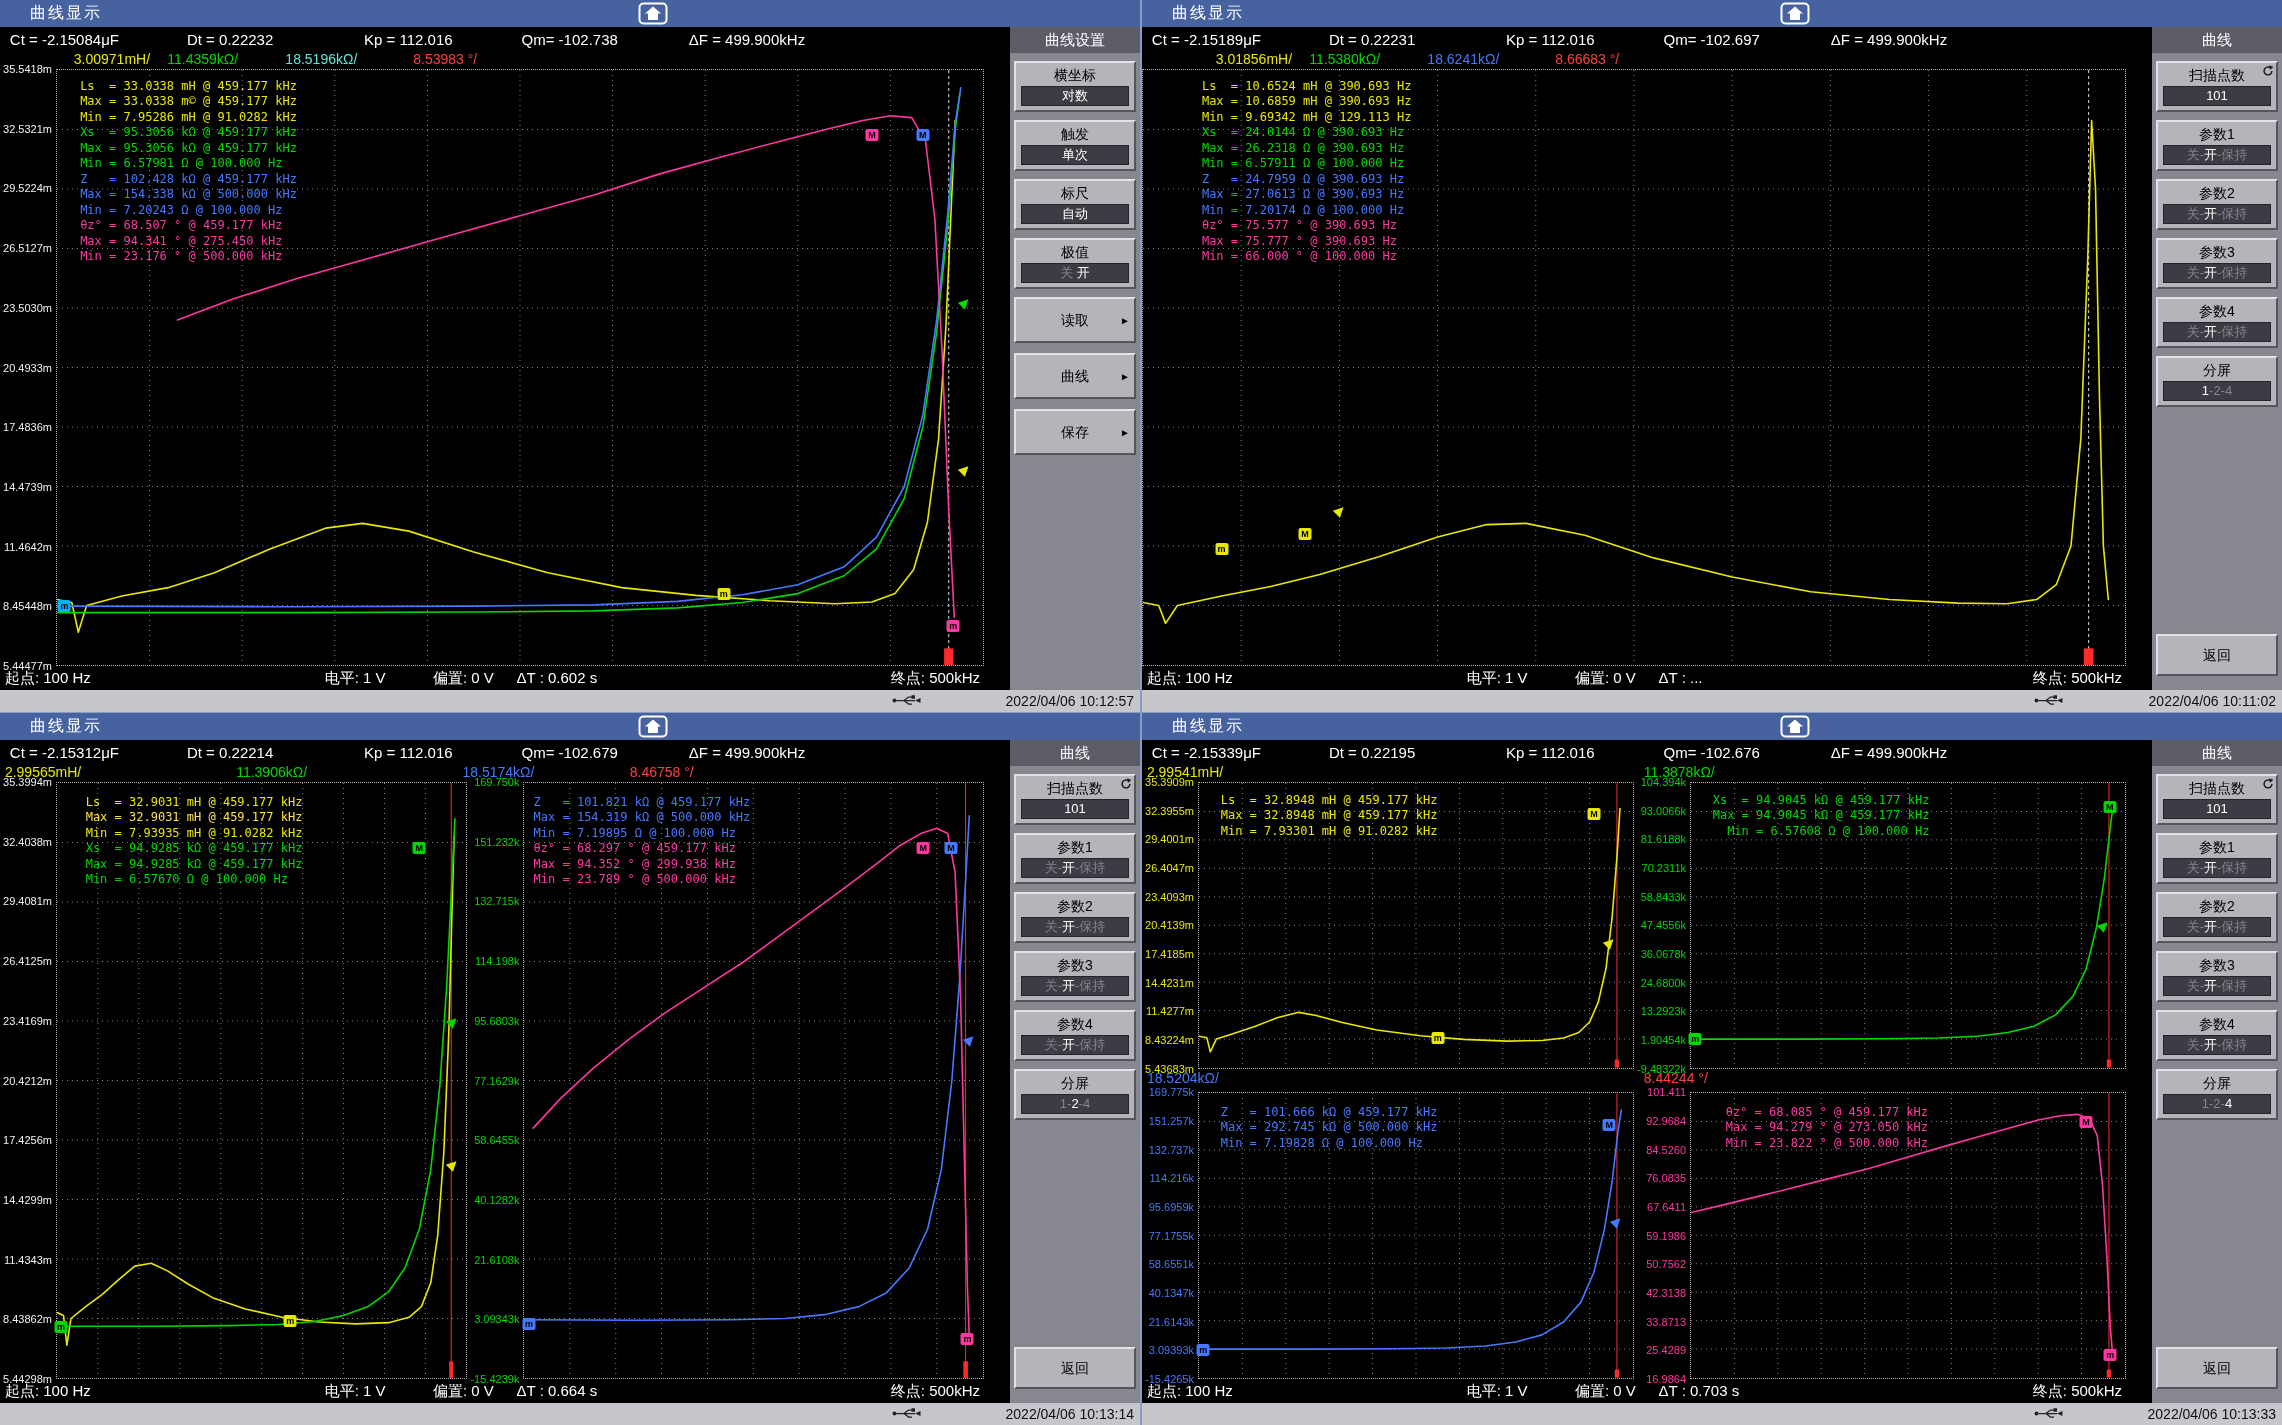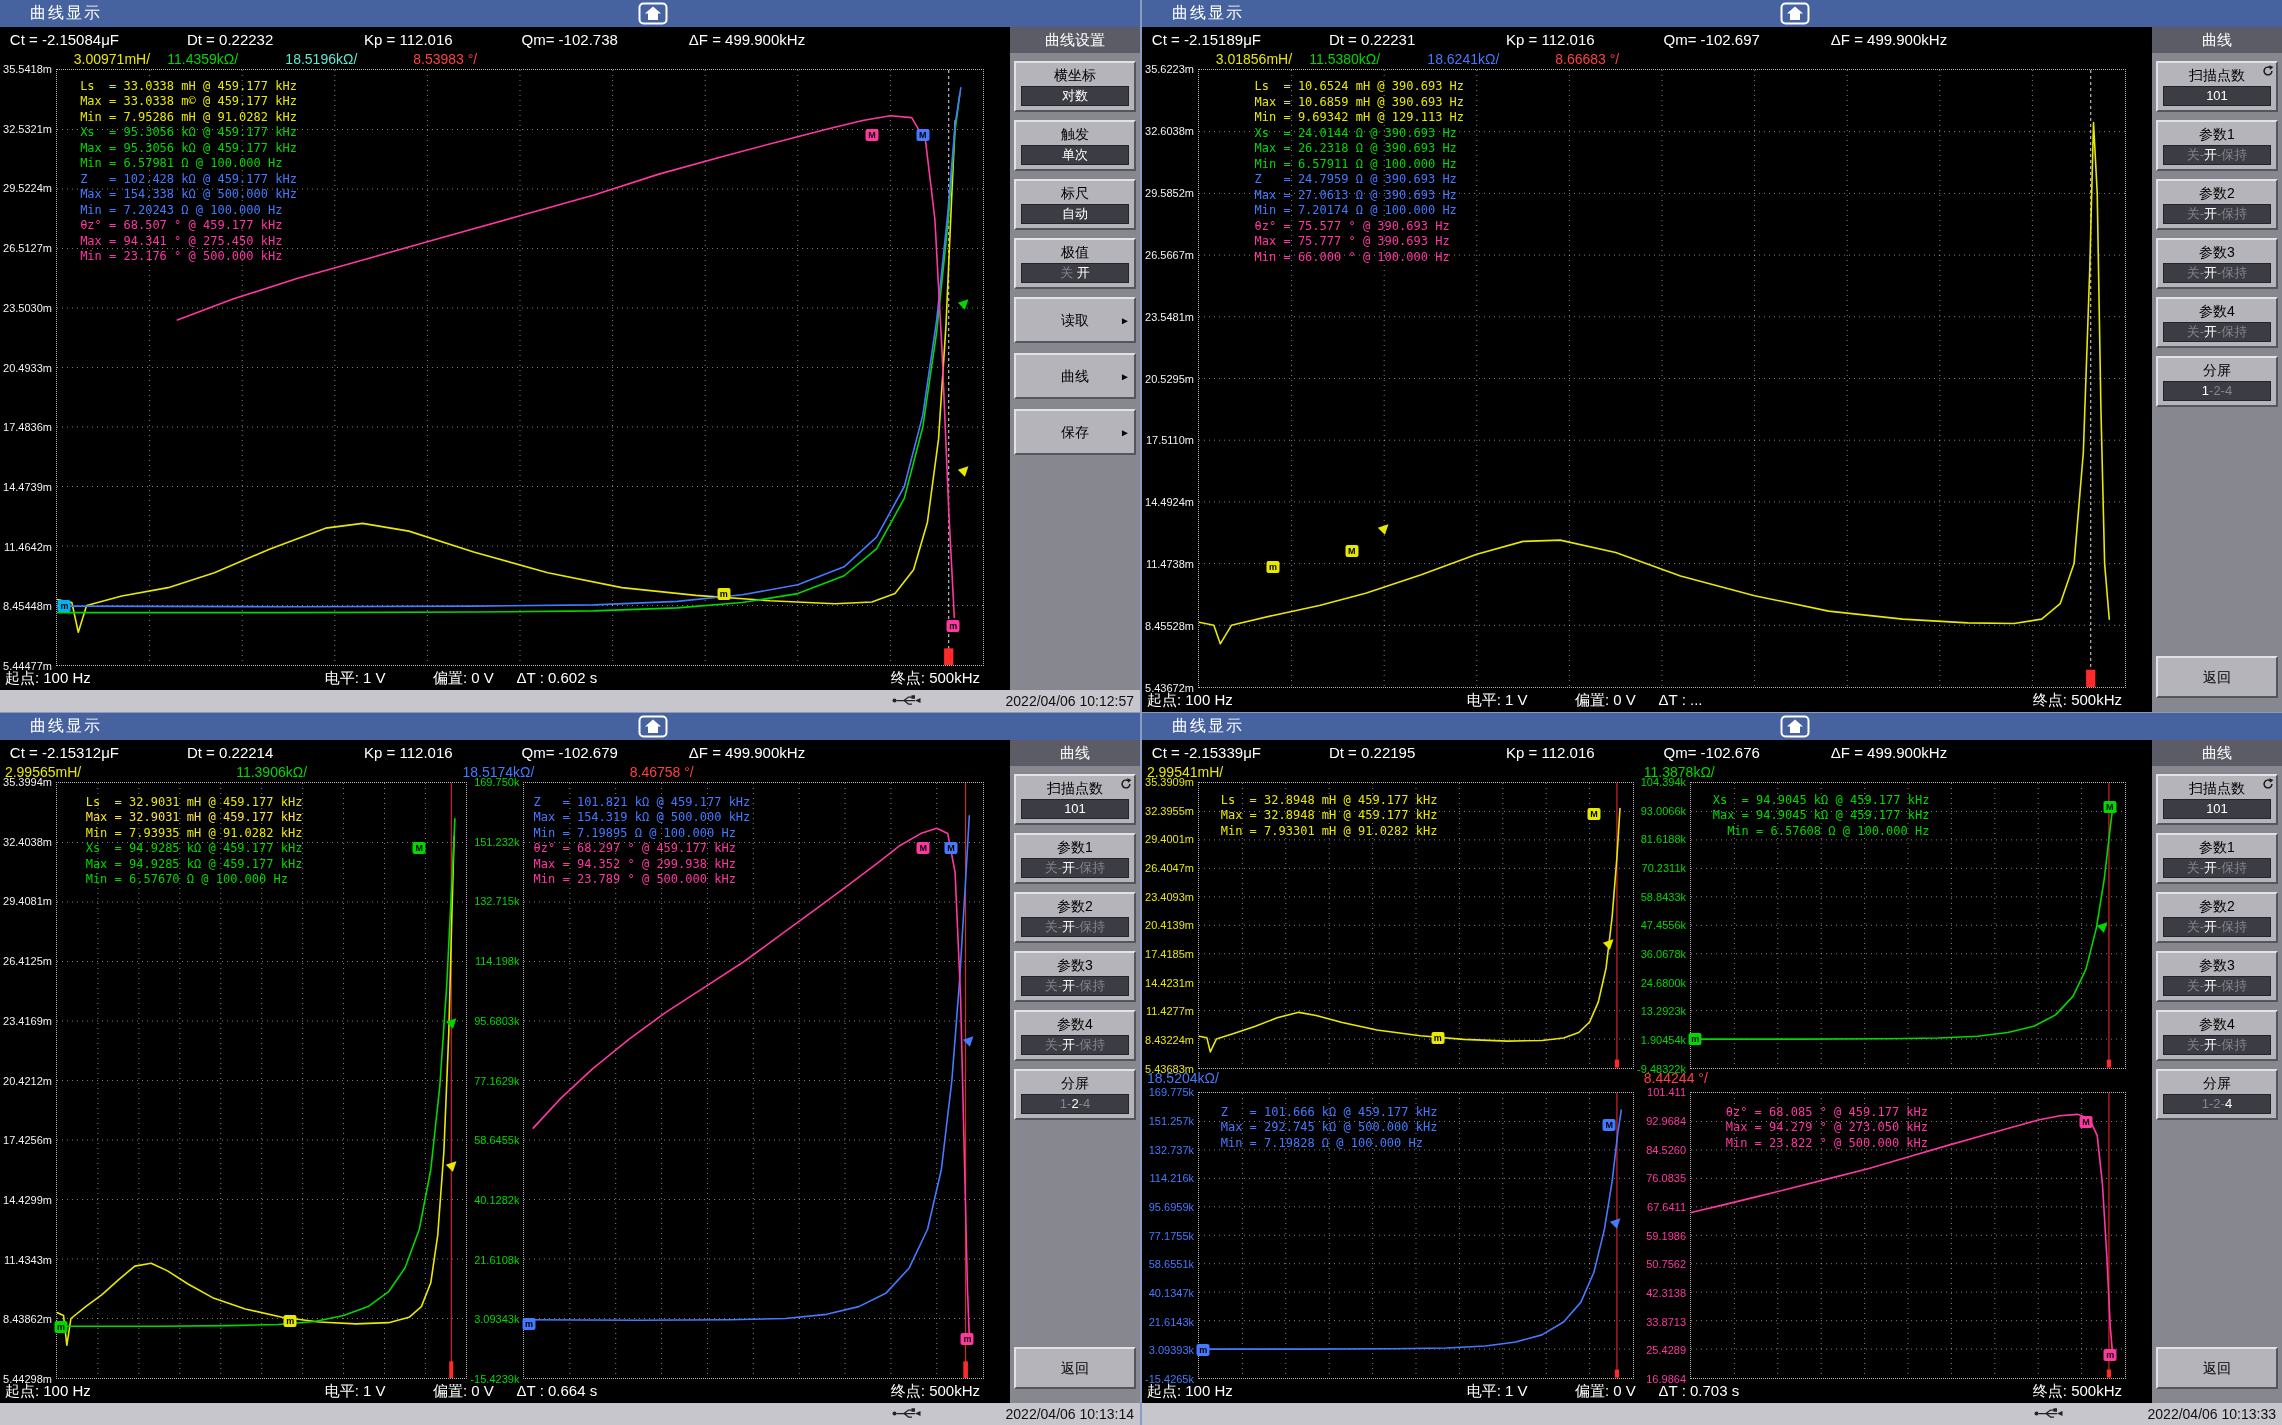--- a/index.html
+++ b/index.html
@@ -214,33 +214,20 @@
             <span class="param" style="left: 70%;">ΔF = 499.900kHz</span>
           </div>
           <div class="scales">
             <span class="scale" style="left: 7.5%; color: rgb(232, 232, 0);">3.01856mH/</span>
             <span class="scale" style="left: 17%; color: rgb(0, 216, 0);">11.5380kΩ/</span>
             <span class="scale" style="left: 29%; color: rgb(69, 121, 255);">18.6241kΩ/</span>
             <span class="scale" style="left: 42%; color: rgb(255, 64, 64);">8.66683 °/</span>
           </div>
           <div class="chartsarea">
             <div class="chart" style="left: 0%; top: 0%; width: 100%; height: 100%;">
-              <div class="axiscol" style="color: rgb(242, 242, 242);">
-                <div class="ytick" style="top: 0%;">35.6223m</div>
-                <div class="ytick" style="top: 10%;">32.6038m</div>
-                <div class="ytick" style="top: 20%;">29.5852m</div>
-                <div class="ytick" style="top: 30%;">26.5667m</div>
-                <div class="ytick" style="top: 40%;">23.5481m</div>
-                <div class="ytick" style="top: 50%;">20.5295m</div>
-                <div class="ytick" style="top: 60%;">17.5110m</div>
-                <div class="ytick" style="top: 70%;">14.4924m</div>
-                <div class="ytick" style="top: 80%;">11.4738m</div>
-                <div class="ytick" style="top: 90%;">8.45528m</div>
-                <div class="ytick" style="top: 100%;">5.43672m</div>
-              </div>
               <div class="plot">
                 <svg viewBox="0 0 100 100" preserveAspectRatio="none">
                   <line x1="10" x2="10" y1="0" y2="100" stroke="rgba(255,255,255,0.5)" stroke-width="1" stroke-dasharray="1 4" vector-effect="non-scaling-stroke"></line>
                   <line y1="10" y2="10" x1="0" x2="100" stroke="rgba(255,255,255,0.5)" stroke-width="1" stroke-dasharray="1 4" vector-effect="non-scaling-stroke"></line>
                   <line x1="20" x2="20" y1="0" y2="100" stroke="rgba(255,255,255,0.5)" stroke-width="1" stroke-dasharray="1 4" vector-effect="non-scaling-stroke"></line>
                   <line y1="20" y2="20" x1="0" x2="100" stroke="rgba(255,255,255,0.5)" stroke-width="1" stroke-dasharray="1 4" vector-effect="non-scaling-stroke"></line>
                   <line x1="30" x2="30" y1="0" y2="100" stroke="rgba(255,255,255,0.5)" stroke-width="1" stroke-dasharray="1 4" vector-effect="non-scaling-stroke"></line>
                   <line y1="30" y2="30" x1="0" x2="100" stroke="rgba(255,255,255,0.5)" stroke-width="1" stroke-dasharray="1 4" vector-effect="non-scaling-stroke"></line>
                   <line x1="40" x2="40" y1="0" y2="100" stroke="rgba(255,255,255,0.5)" stroke-width="1" stroke-dasharray="1 4" vector-effect="non-scaling-stroke"></line>
                   <line y1="40" y2="40" x1="0" x2="100" stroke="rgba(255,255,255,0.5)" stroke-width="1" stroke-dasharray="1 4" vector-effect="non-scaling-stroke"></line>
@@ -320,20 +307,29 @@
           </div>
           <div class="sb-btn">
             <div class="lbl">分屏</div>
             <div class="val"><span class="seg-on">1</span><span class="seg-off">-2-4</span></div>
           </div>
           <div class="sb-btn sb-back">
             <div class="lbl">返回</div>
           </div>
         </div>
       </div>
+      <div class="timestamp">
+        <span class="usb"><svg width="30" height="13" viewBox="0 0 60 26">
+            <circle cx="5" cy="13" r="4" fill="#222"></circle>
+            <path d="M9 13 H46 M24 13 L33 6 H40 M24 13 L33 20 H40" stroke="#222" stroke-width="2.5" fill="none"></path>
+            <rect x="39" y="2.5" width="7" height="7" fill="#222"></rect>
+            <polygon points="46,13 57,8 57,18" fill="#222"></polygon>
+          </svg></span>
+        <span class="ts-text">2022/04/06 10:11:02</span>
+      </div>
     </div>
     <div class="panel" style="left: 0px; top: 713px;">
       <div class="titlebar">
         <span class="title-text">曲线显示</span>
         <div class="home"><svg width="30" height="23" viewBox="0 0 30 23">
             <rect x="1.5" y="1.5" width="27" height="20" rx="4" fill="none" stroke="#fff" stroke-width="2"></rect>
             <path d="M15 4.5 L7 11.5 H10 V18 H20 V11.5 H23 Z" fill="#fff"></path>
           </svg></div>
       </div>
       <div class="pbody">

